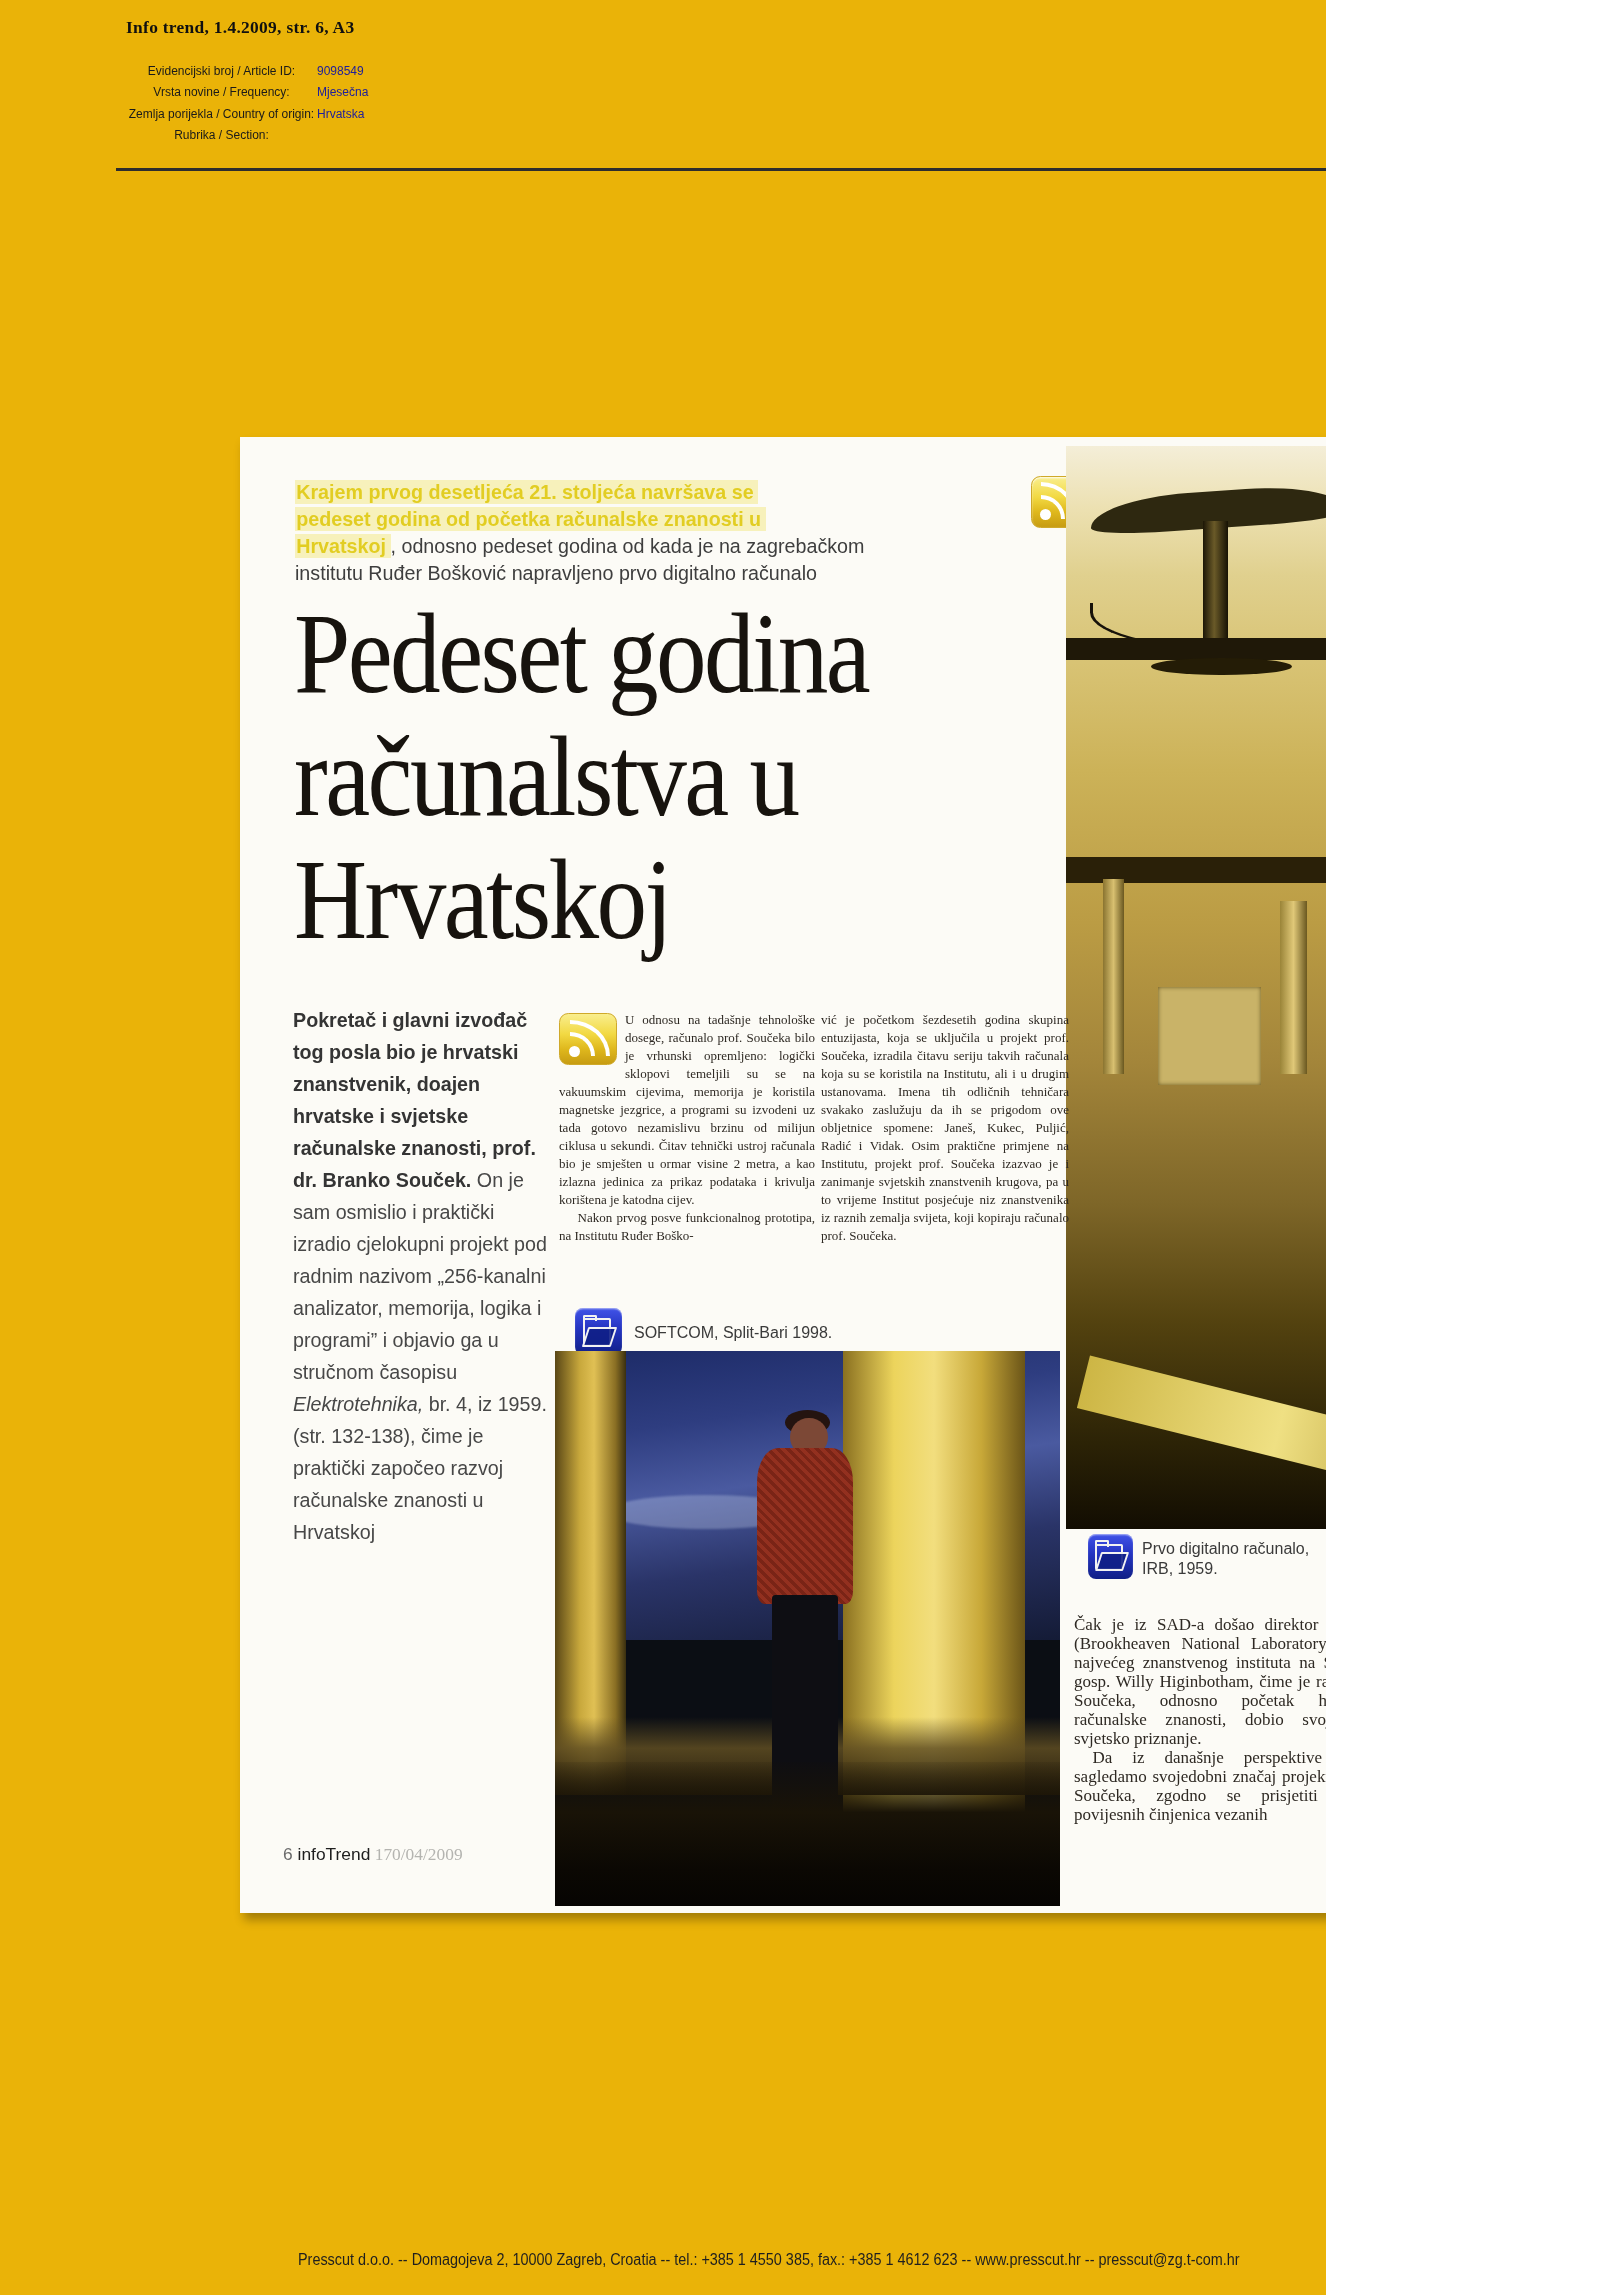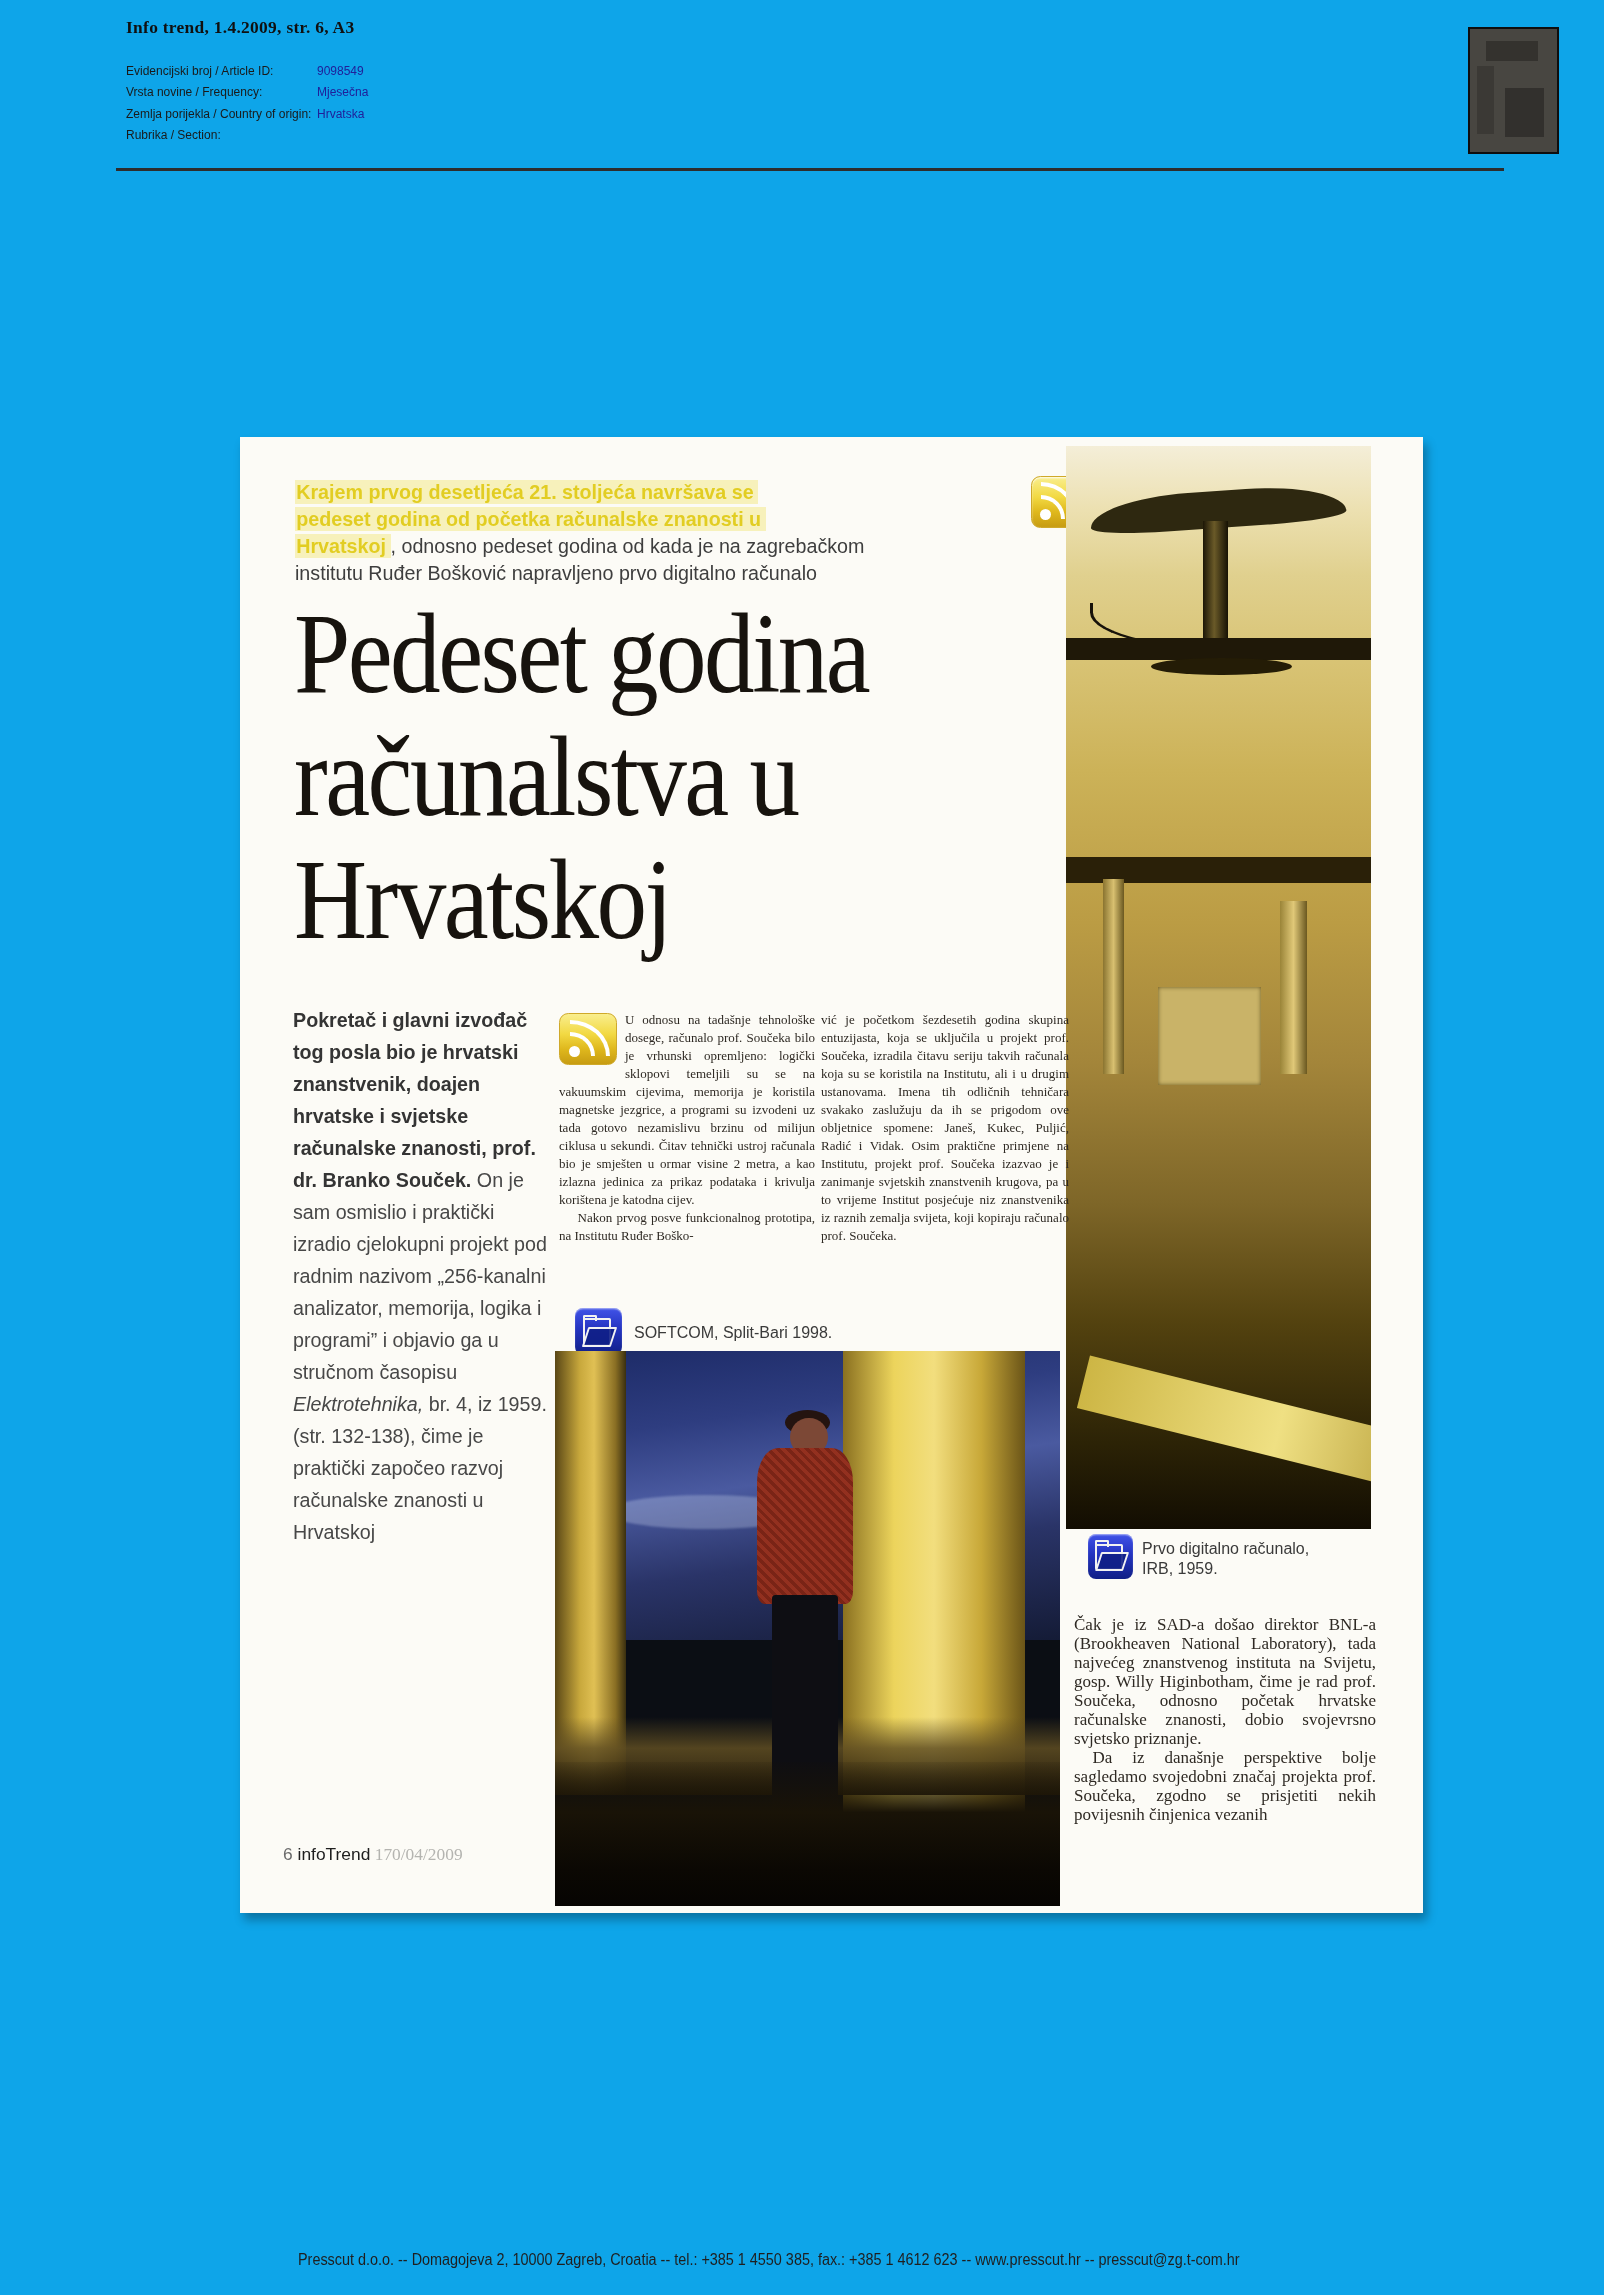--- a/index.html
+++ b/index.html
@@ -1,24 +1,24 @@
 <!DOCTYPE html>
 <html style="font-size:9.3px"><head>
 <meta charset="utf-8">
 <style>
   html,body{margin:0;padding:0;background:#ffffff;}
-  .page{position:relative;width:1604px;height:2295px;background:#0ea5e9;overflow:hidden;
+  .page{position:relative;width:1326px;height:2295px;background:#eab308;overflow:hidden;
         font-family:"Liberation Sans",sans-serif;}
 
   
   .hdr-title{position:absolute;left:126px;top:17.4px;font-family:"Liberation Serif",serif;
              font-weight:bold;font-size:17.4px;color:#101010;letter-spacing:0.3px;}
   .meta{position:absolute;left:126px;top:64px;}
   .meta-row{display:flex;height:21.4px;align-items:flex-start;}
-  .meta-label{width:191px;font-size:12px;color:#1a1a1a;}
+  .meta-label{width:191px;font-size:12px;color:#1a1a1a;text-align:center;}
   .meta-value{font-size:12px;color:#20209a;}
   .thumb{position:absolute;left:1468px;top:27px;width:87px;height:123px;
          border:2.9px solid #0e0e0e;background:#484641;overflow:hidden;}
   .thumb .b1{position:absolute;left:18%;top:10%;width:60%;height:16%;background:rgba(0,0,0,0.28);}
   .thumb .b2{position:absolute;left:40%;top:48%;width:45%;height:40%;background:rgba(0,0,0,0.30);}
   .thumb .b3{position:absolute;left:8%;top:30%;width:20%;height:55%;background:rgba(0,0,0,0.18);}
   .hdr-rule{position:absolute;left:116px;top:168px;width:1388px;height:2.9px;background:#2d2d2d;}
 
   
   .scan{position:absolute;left:240px;top:437px;width:1183px;height:1476px;background:#fcfbf6;

